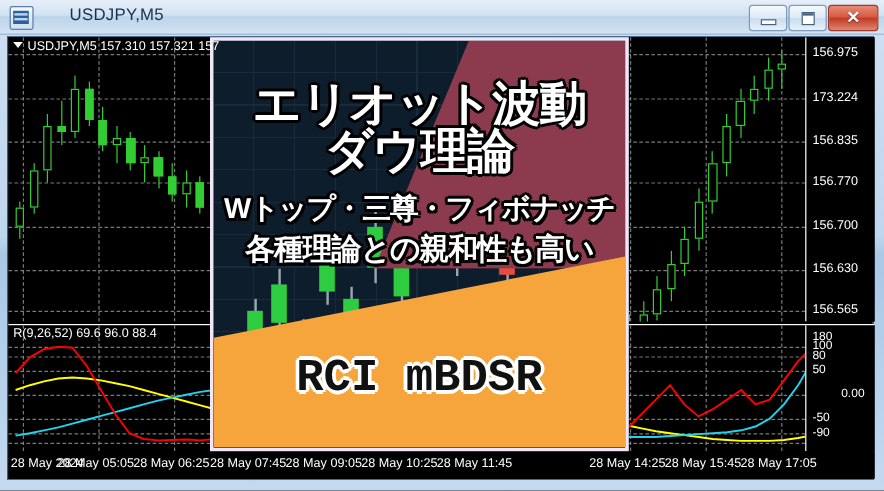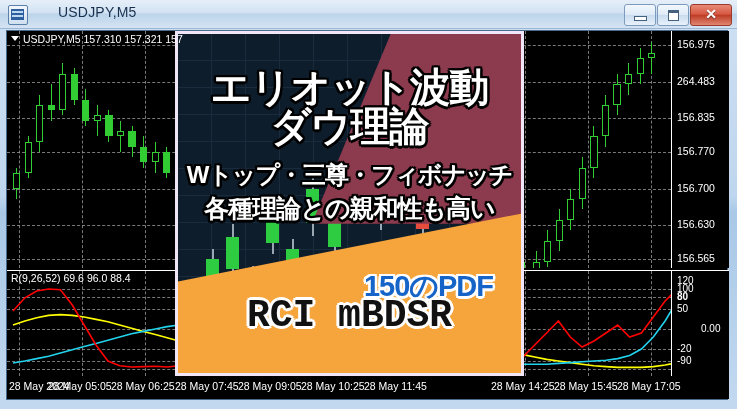--- a/index.html
+++ b/index.html
@@ -364,21 +364,21 @@
             <div class="body" style="top: 27.0488px; height: 15.6585px;"></div>
           </div>
           <div class="candle up" style="left: 641.13px; width: 7.15965px; top: 0px; height: 237px;">
             <div class="wick" style="top: 11.3902px; height: 31.3171px;"></div>
             <div class="body" style="top: 21.8293px; height: 5.21951px;"></div>
           </div>
         </div>
       <div id="price-axis">
           <div class="axis-sep" style="left:0;"></div>
           <div class="axis-lbl" style="left: 6px; top: 7px;">156.975</div>
-          <div class="axis-lbl" style="left: 6px; top: 43.5366px;">264.483</div>
+          <div class="axis-lbl" style="left: 6px; top: 43.5366px;">173.224</div>
           <div class="axis-lbl" style="left: 6px; top: 80.0732px;">156.835</div>
           <div class="axis-lbl" style="left: 6px; top: 114px;">156.770</div>
           <div class="axis-lbl" style="left: 6px; top: 150.537px;">156.700</div>
           <div class="axis-lbl" style="left: 6px; top: 187.073px;">156.630</div>
           <div class="axis-lbl" style="left: 6px; top: 221px;">156.565</div>
         </div>
     </div>
 
     <div id="ind-pane">
       <div id="ind-label">R(9,26,52) 69.6 96.0 88.4</div>
@@ -402,26 +402,26 @@
           <div class="grid-h" style="top: 90px; right: 58px;"></div>
           <div class="grid-h" style="top: 98px; right: 58px;"></div>
         </div>
       <svg id="ind-svg" width="664" height="105" style="position:absolute;left:0;top:0;">
           <polyline points="6.0,54.0 17.9,50.0 29.7,46.8 41.6,44.4 53.4,43.6 65.3,44.4 77.1,46.0 89.0,48.4 100.9,50.8 112.7,54.0 124.6,57.2 136.4,60.4 148.3,63.6 160.1,66.8 172.0,70.0 183.9,73.2 195.7,76.4 207.6,79.6 219.4,82.0 231.3,84.4 243.1,86.8 255.0,88.4 266.9,90.0 278.7,91.6 290.6,92.4 302.4,93.2 314.3,93.2 326.1,92.4 338.0,91.6 349.9,90.8 361.7,90.0 373.6,89.2 385.4,88.4 397.3,87.6 409.1,86.0 421.0,83.6 432.9,80.4 444.7,77.2 456.6,74.0 468.4,71.6 480.3,74.0 492.1,77.2 504.0,80.4 515.9,83.6 527.7,86.0 539.6,88.4 551.4,90.0 563.3,91.6 575.1,93.2 587.0,94.8 598.9,95.6 610.7,96.4 622.6,96.4 634.4,96.4 646.3,95.6 658.1,94.0 670.0,91.6" fill="none" stroke="#ffff00" stroke-width="1.6"></polyline>
           <polyline points="6.0,92.0 17.9,90.0 29.7,87.6 41.6,85.2 53.4,82.0 65.3,78.8 77.1,75.6 89.0,72.4 100.9,69.2 112.7,66.0 124.6,62.8 136.4,60.4 148.3,58.0 160.1,55.6 172.0,54.0 183.9,54.8 195.7,56.4 207.6,58.0 219.4,60.4 231.3,62.8 243.1,66.0 255.0,69.2 266.9,72.4 278.7,75.6 290.6,78.8 302.4,81.2 314.3,83.6 326.1,85.2 338.0,86.8 349.9,88.4 361.7,90.0 373.6,91.6 385.4,92.4 397.3,93.2 409.1,93.2 421.0,93.2 432.9,93.2 444.7,93.2 456.6,93.2 468.4,93.2 480.3,93.2 492.1,93.2 504.0,93.2 515.9,93.2 527.7,93.2 539.6,93.2 551.4,92.4 563.3,91.6 575.1,90.8 587.0,90.0 598.9,89.2 610.7,87.6 622.6,84.4 634.4,78.0 646.3,66.0 658.1,50.0 670.0,30.0" fill="none" stroke="#22d3ee" stroke-width="1.6"></polyline>
           <polyline points="6.0,40.0 17.9,26.8 29.7,20.0 41.6,18.0 53.4,18.8 65.3,34.0 77.1,54.0 89.0,74.0 100.9,90.0 112.7,94.8 124.6,96.0 136.4,95.6 148.3,95.2 160.1,96.0 172.0,94.8 183.9,94.0 195.7,93.2 207.6,92.4 219.4,91.6 231.3,90.8 243.1,82.0 255.0,66.0 266.9,46.0 278.7,36.0 290.6,42.0 302.4,54.0 314.3,62.0 326.1,52.0 338.0,40.0 349.9,50.0 361.7,60.0 373.6,46.0 385.4,34.0 397.3,40.0 409.1,48.0 421.0,58.0 432.9,68.0 444.7,78.0 456.6,74.0 468.4,66.0 480.3,82.0 492.1,90.0 504.0,92.0 515.9,86.0 527.7,74.0 539.6,62.0 551.4,50.0 563.3,66.0 575.1,76.0 587.0,70.0 598.9,62.0 610.7,54.0 622.6,66.0 634.4,62.0 646.3,46.0 658.1,30.0 670.0,18.0" fill="none" stroke="#ff0000" stroke-width="1.6"></polyline>
         </svg>
       <div id="ind-axis">
           <div class="axis-sep" style="left:0;"></div>
-          <div class="axis-lbl ind" style="left: 6px; top: 4px;">120</div>
+          <div class="axis-lbl ind" style="left: 6px; top: 4px;">180</div>
           <div class="axis-lbl ind" style="left: 6px; top: 12px;">100</div>
-          <div class="axis-lbl ind" style="left: 6px; top: 20px; font-weight: bold;">80</div>
+          <div class="axis-lbl ind" style="left: 6px; top: 20px;">80</div>
           <div class="axis-lbl ind" style="left: 6px; top: 32px;">50</div>
           <div class="axis-lbl ind" style="left: 10px; top: 52px; padding-left: 20px;">0.00</div>
-          <div class="axis-lbl ind" style="left: 6px; top: 72px;">-20</div>
+          <div class="axis-lbl ind" style="left: 6px; top: 72px;">-50</div>
           <div class="axis-lbl ind" style="left: 6px; top: 84px;">-90</div>
           <div class="axis-lbl ind" style="left: 6px; top: 104px;">-100</div>
         </div>
     </div>
 
     <div id="time-axis">
         <div class="tlabel" style="left: 2px;">28 May 2024</div>
         <div class="tlabel" style="left: 41px;">28 May 05:05</div>
         <div class="tlabel" style="left: 104px;">28 May 06:25</div>
         <div class="tlabel" style="left: 168px;">28 May 07:45</div>
@@ -500,17 +500,16 @@
           <div class="b" style="top: 11.44px; height: 29.12px; background: rgb(200, 154, 98);"></div>
         </div>
       </div>
     <div id="ov-maroon"></div>
     <div id="ov-orange"></div>
 
     <div class="ov-text t-white" id="line-elliott">エリオット波動</div>
     <div class="ov-text t-white" id="line-wtop">Wトップ・三尊・フィボナッチ</div>
     <div class="ov-text t-white" id="line-dow">ダウ理論</div>
     <div class="ov-text t-white" id="line-riron">各種理論との親和性も高い</div>
-    <div class="ov-text t-blue" id="line-pdf">150のPDF</div>
     <div class="ov-text t-black" id="line-rci">RCI mBDSR</div>
   </div>
 
 </div>
 
 </body></html>

